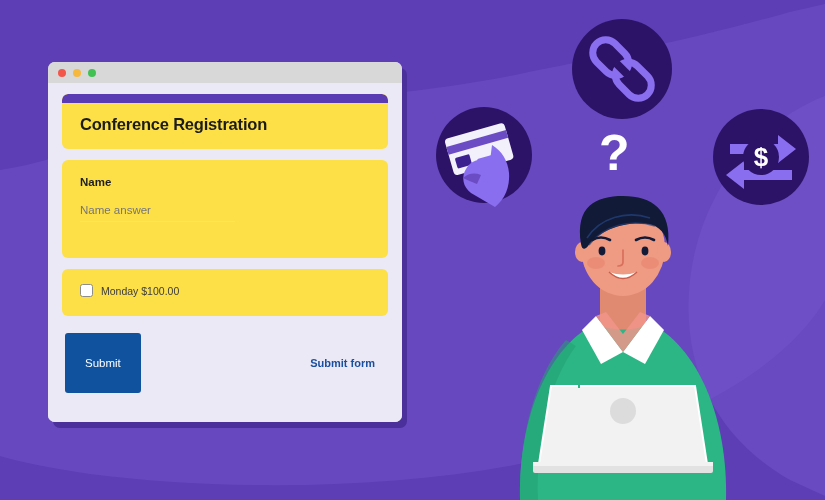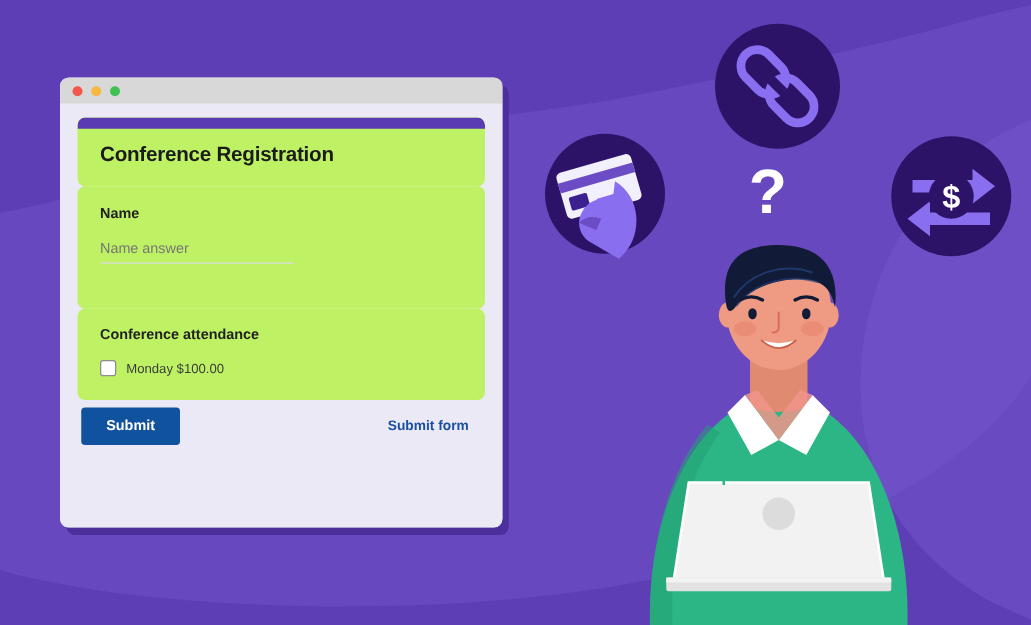--- a/index.html
+++ b/index.html
@@ -42,22 +42,23 @@
   .dot.green { background: #42c153; }
 
   .window-body {
     flex: 1 1 auto;
     padding: 11px 14px 0 14px;
     display: flex; flex-direction: column;
     background: #ebe9f5;
   }
 
   .card {
-    background: #bef264;
+    background: #fde047;
     border-radius: 6px;
+    margin-bottom: 11px;
   }
   .card.header-card { padding: 0 0 0 0; overflow: hidden; }
   .accent-bar {
     height: 9px;
     background: #5b3bb3;
     border-radius: 6px 6px 0 0;
   }
   .form-title {
     font-size: 16.5px;
     font-weight: 700;
@@ -104,22 +105,22 @@
   .check-label { font-size: 10.5px; color: #3c3c3c; white-space: nowrap; }
 
   .actions {
     display: flex; align-items: center; justify-content: space-between;
     padding: 6px 3px 0 3px;
   }
   .submit-btn {
     background: #10529e;
     color: #fff;
     font-size: 11.5px;
-    font-weight: 700;
-    padding: 9px 20px;
+    font-weight: 400;
+    padding: 24px 20px;
     border: none;
     border-radius: 3px;
     cursor: pointer;
     font-family: "Liberation Sans", sans-serif;
   }
   .clear-link {
     font-size: 11px;
     color: #1a4fa0;
     font-weight: 700;
     cursor: pointer;
@@ -256,21 +257,20 @@
         <div class="accent-bar"></div>
         <div class="form-title">Conference Registration</div>
       </div>
 
       <div class="card field-card">
         <div class="field-label">Name</div>
         <div class="answer-line">Name answer</div>
       </div>
 
       <div class="card checks-card">
-        <div class="checks-title">Conference attendance</div>
         <div class="checks-grid">
           <div class="check-item">
             <span class="checkbox"></span>
             <span class="check-label">Monday $100.00</span>
           </div>
         </div>
       </div>
 
       <div class="actions">
         <button class="submit-btn">Submit</button>

